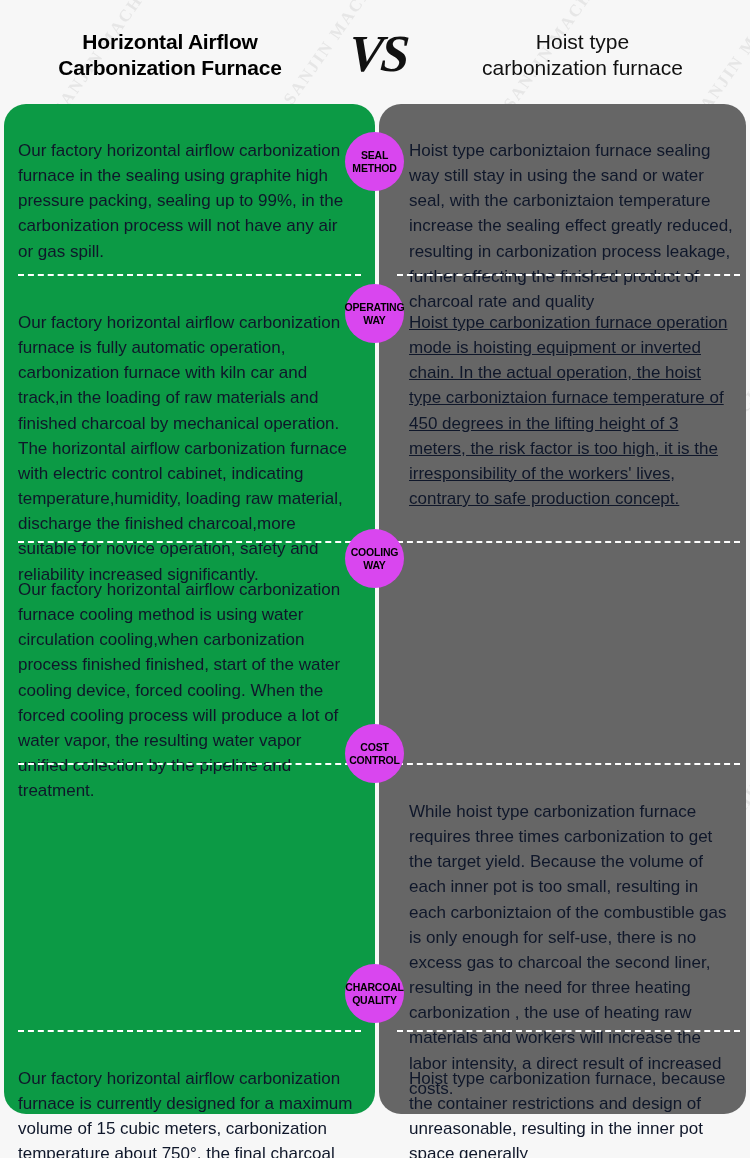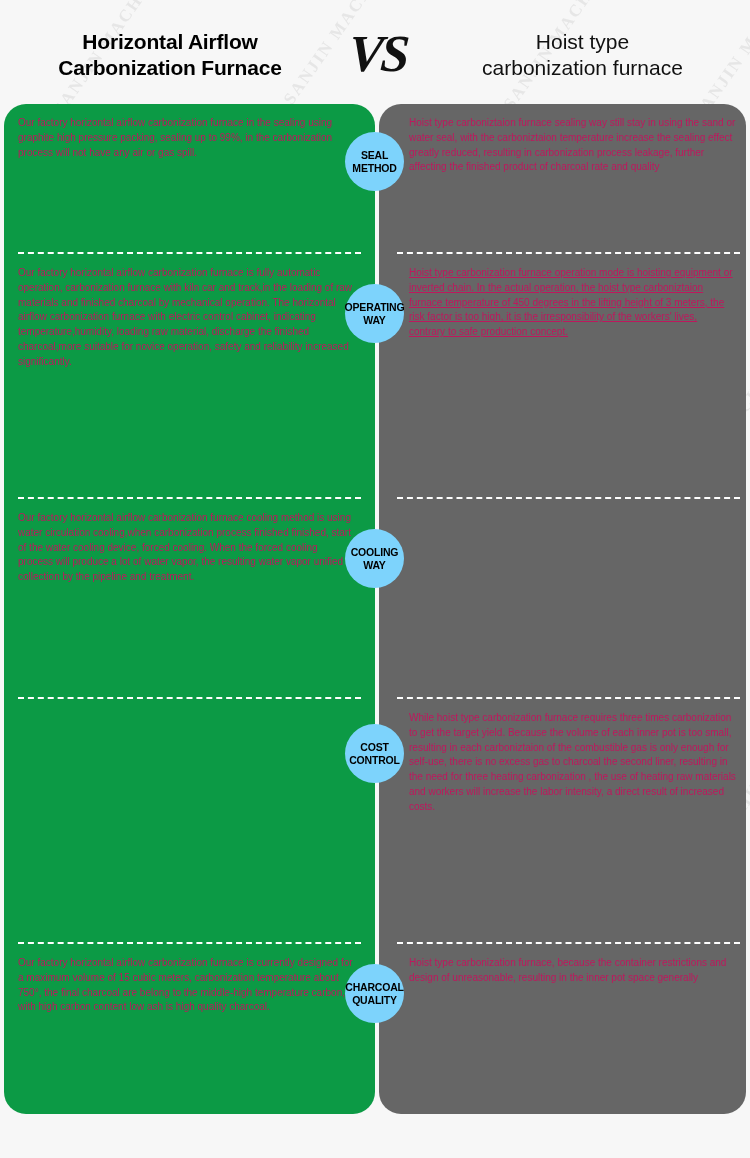--- a/index.html
+++ b/index.html
@@ -109,23 +109,24 @@
   }
   .col {
     position: relative;
   }
   .col-left  { width: 375px; }
   .col-right { flex: 1; }
 
   .cell {
     position: relative;
     padding: 12px 20px 8px 18px;
-    color: #be185d;
-    font-size: 10px;
+    color: #0f172a;
+    font-size: 17px;
     line-height: 1.48;
+    margin-top: 22px;
   }
   .col-right .cell { padding-left: 34px; padding-right: 14px; }
 
   .cell p { margin: 0; }
 
   .divider {
     position: absolute;
     left: 18px;
     right: 14px;
     bottom: 0;
@@ -140,21 +141,21 @@
     inset: 0;
     z-index: 20;
     pointer-events: none;
   }
   .badge {
     position: absolute;
     left: 345px;
     width: 59px;
     height: 59px;
     border-radius: 50%;
-    background: #7dd3fc;
+    background: #d946ef;
     display: flex;
     flex-direction: column;
     align-items: center;
     justify-content: center;
     color: #000000;
     font-size: 10.5px;
     font-weight: bold;
     line-height: 1.18;
     text-align: center;
     letter-spacing: -0.2px;

